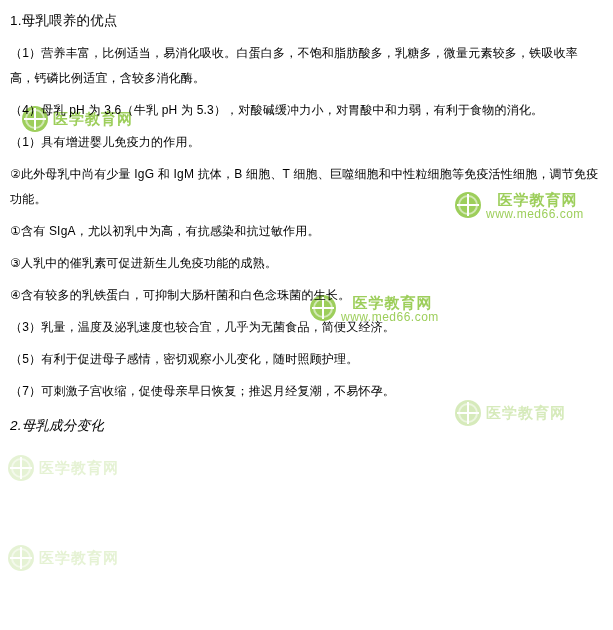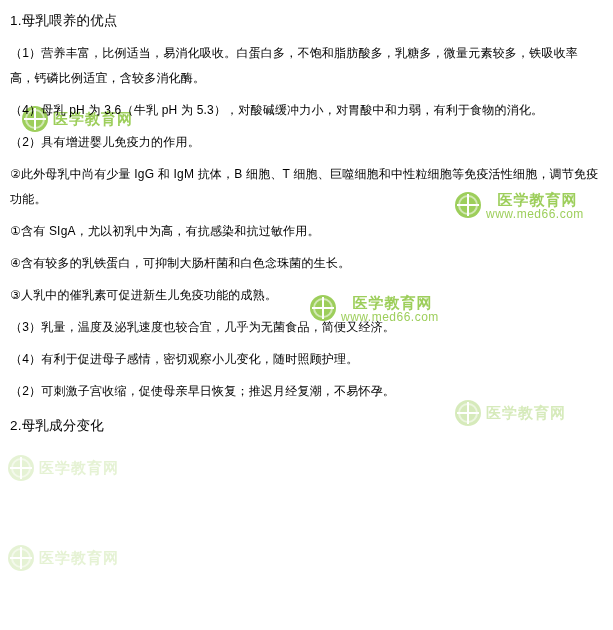--- a/index.html
+++ b/index.html
@@ -35,20 +35,21 @@
   .heading {
     font-size: 13.5px;
     line-height: 25px;
     margin-bottom: 8px;
   }
   .para {
     margin-bottom: 7px;
   }
   .tail-heading {
     margin-top: 9px;
+    font-style: italic;
   }
 
   
   .wm {
     position: absolute;
     display: flex;
     align-items: center;
     z-index: 1;
     pointer-events: none;
     opacity: 0.85;
@@ -180,33 +181,33 @@
   </div>
 
   <div class="content">
 
     <p class="heading">1.母乳喂养的优点</p>
 
     <p class="para">（1）营养丰富，比例适当，易消化吸收。白蛋白多，不饱和脂肪酸多，乳糖多，微量元素较多，铁吸收率高，钙磷比例适宜，含较多消化酶。</p>
 
     <p class="para">（4）母乳 pH 为 3.6（牛乳 pH 为 5.3），对酸碱缓冲力小，对胃酸中和力弱，有利于食物的消化。</p>
 
-    <p class="para">（2）具有增进婴儿免疫力的作用。</p>
+    <p class="para">（1）具有增进婴儿免疫力的作用。</p>
 
     <p class="para">②此外母乳中尚有少量 IgG 和 IgM 抗体，B 细胞、T 细胞、巨噬细胞和中性粒细胞等免疫活性细胞，调节免疫功能。</p>
 
     <p class="para">①含有 SIgA，尤以初乳中为高，有抗感染和抗过敏作用。</p>
 
+    <p class="para">③人乳中的催乳素可促进新生儿免疫功能的成熟。</p>
+
     <p class="para">④含有较多的乳铁蛋白，可抑制大肠杆菌和白色念珠菌的生长。</p>
 
-    <p class="para">③人乳中的催乳素可促进新生儿免疫功能的成熟。</p>
-
 
     <p class="para">（3）乳量，温度及泌乳速度也较合宜，几乎为无菌食品，简便又经济。</p>
 
-    <p class="para">（4）有利于促进母子感情，密切观察小儿变化，随时照顾护理。</p>
-
-    <p class="para">（2）可刺激子宫收缩，促使母亲早日恢复；推迟月经复潮，不易怀孕。</p>
+    <p class="para">（5）有利于促进母子感情，密切观察小儿变化，随时照顾护理。</p>
+
+    <p class="para">（7）可刺激子宫收缩，促使母亲早日恢复；推迟月经复潮，不易怀孕。</p>
 
     <p class="heading tail-heading">2.母乳成分变化</p>
 
   </div>
 </div>
 
 </body></html>

